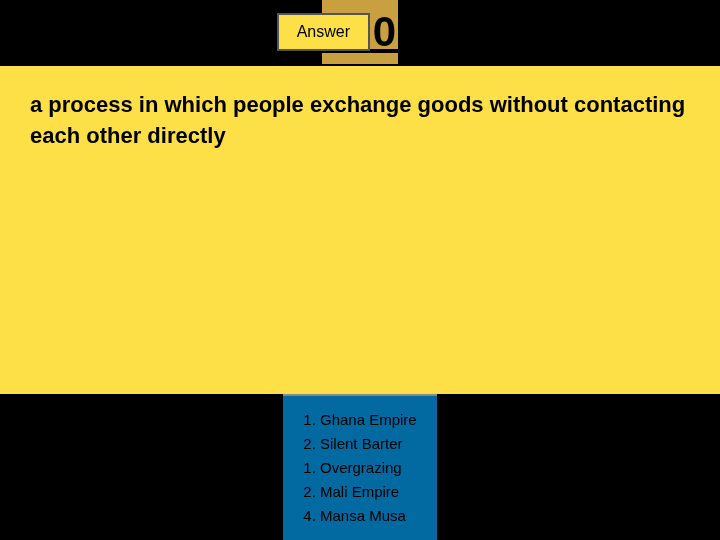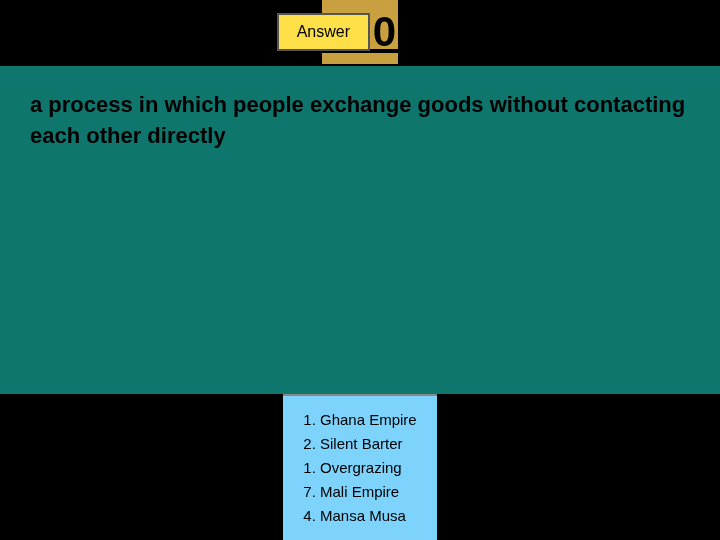--- a/index.html
+++ b/index.html
@@ -49,21 +49,21 @@
       transform: translateY(-50%);
       background: #fde047;
       border: 2px solid #555;
       padding: 8px 18px;
       font-size: 16px;
       font-weight: normal;
       cursor: pointer;
     }
 
     .main-content {
-      background: #0f766e;
+      background: #fde047;
       flex: 1;
       padding: 24px 30px 16px 30px;
       display: flex;
       flex-direction: column;
       justify-content: flex-start;
     }
 
     .question-text {
       font-size: 22px;
       font-weight: bold;
@@ -71,21 +71,21 @@
       text-align: left;
       line-height: 1.4;
       margin-bottom: 16px;
     }
 
     .answer-area {
       flex: 1;
     }
 
     .answer-list-section {
-      background: #7dd3fc;
+      background: #0369a1;
       border-top: 2px solid #888;
       padding: 12px 20px 12px 20px;
     }
 
     .answer-list {
       list-style: none;
       padding: 0;
       margin: 0;
     }
 
@@ -108,17 +108,17 @@
   <div class="main-content">
     <div class="question-text">a process in which people exchange goods without contacting each other directly</div>
     <div class="answer-area"></div>
   </div>
 
   <div class="answer-list-section">
     <ul class="answer-list">
     <li>1.  Ghana Empire</li>
         <li>2.  Silent Barter</li>
         <li>1.  Overgrazing</li>
-        <li>7.  Mali Empire</li>
+        <li>2.  Mali Empire</li>
         <li>4.  Mansa Musa</li>
       </ul>
   </div>
 </div>
 
 </body></html>

